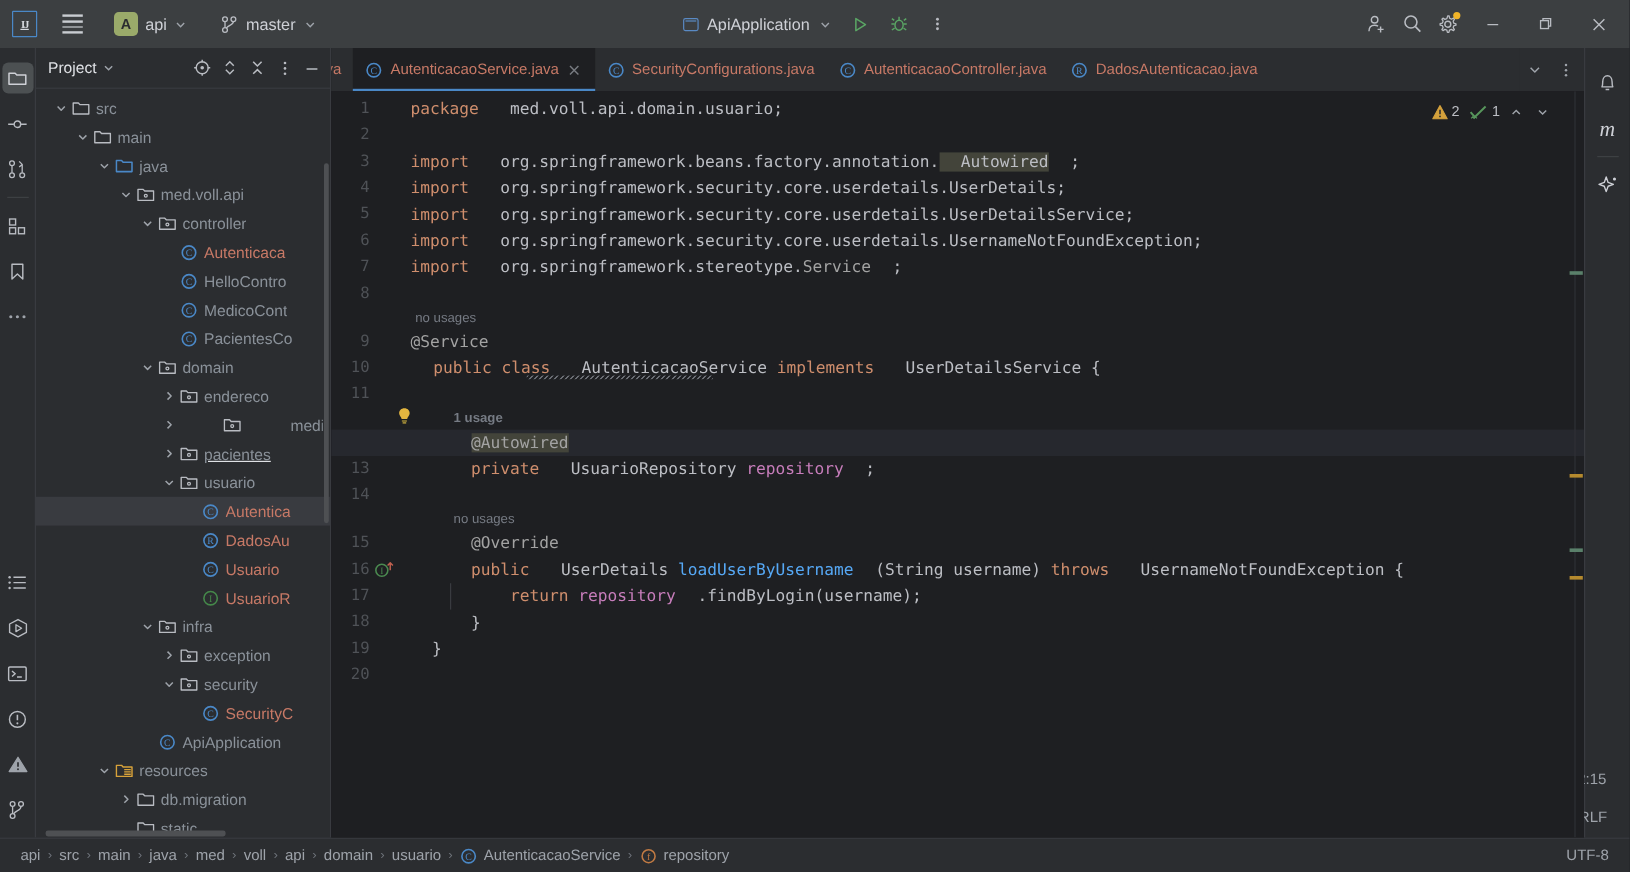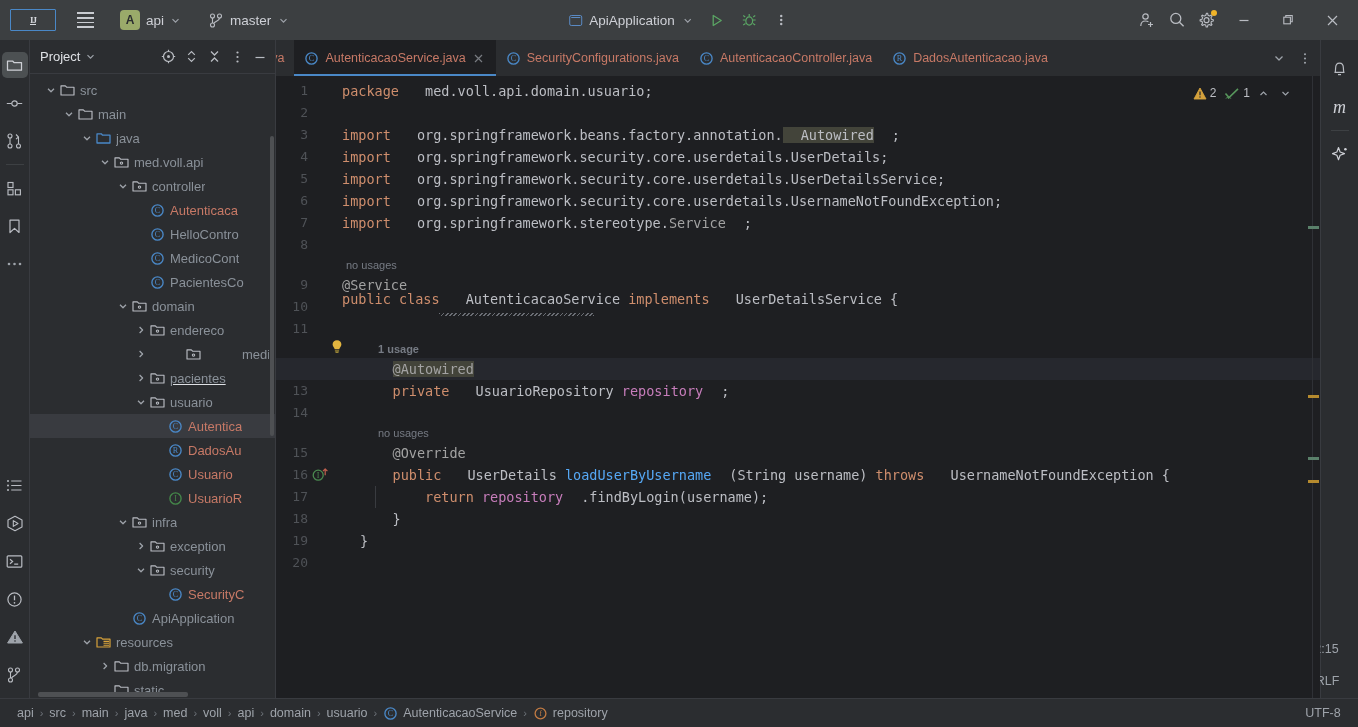--- a/index.html
+++ b/index.html
@@ -15,21 +15,21 @@
 
   
   .titlebar{
     height:40px; flex:0 0 40px; background:#3c3f41; display:flex; align-items:center;
     padding:0 4px 0 6px; position:relative;
   }
   .tb-left{ display:flex; align-items:center; gap:2px; }
   .tb-center{ position:absolute; left:50%; transform:translateX(-50%); display:flex; align-items:center; gap:2px;}
   .tb-right{ margin-left:auto; display:flex; align-items:center; }
   .ij-logo{
-    width:46px;height:22px;margin:0 6px 0 4px;border:1.5px solid #4a88c7;
+    width:21px;height:22px;margin:0 6px 0 4px;border:1.5px solid #4a88c7;
     display:flex;align-items:center;justify-content:center;border-radius:1px;
     font-size:9px;font-weight:bold;color:#d6d9de;letter-spacing:-1px;
     font-family:"Liberation Serif", serif;
   }
   .ij-logo span{ border-bottom:1.5px solid #d6d9de; padding-bottom:0px; line-height:8px;}
   .hamb{ width:30px;height:30px;display:flex;flex-direction:column;justify-content:center;align-items:center;gap:3px;margin-left:6px;border-radius:4px;cursor:pointer;}
   .hamb i{ display:block;width:17px;height:1.6px;background:#c9ccd1;}
   .proj-chip{ display:flex;align-items:center;gap:6px;padding:3px 6px;border-radius:4px;margin-left:12px;cursor:pointer;}
   .proj-badge{ width:20px;height:20px;border-radius:4px;background:#9aaa6a;color:#2b2d30;font-size:12px;display:flex;align-items:center;justify-content:center;font-weight:600;}
   .chipname{ font-size:13.5px;color:#ced0d6;}
@@ -773,21 +773,21 @@
             <div class="hint" style="top: 348px; left: 36px;">no usages</div>
             <div class="codeline" style="top: 4px;"><span class="kw">package </span><span class="type">med.voll.api.domain.usuario;</span></div>
             <div class="codeline" style="top: 26px;"></div>
             <div class="codeline" style="top: 48px;"><span class="kw">import </span><span class="type">org.springframework.beans.factory.annotation.</span><span class="type sel-chip">Autowired</span><span class="type">;</span></div>
             <div class="codeline" style="top: 70px;"><span class="kw">import </span><span class="type">org.springframework.security.core.userdetails.UserDetails;</span></div>
             <div class="codeline" style="top: 92px;"><span class="kw">import </span><span class="type">org.springframework.security.core.userdetails.UserDetailsService;</span></div>
             <div class="codeline" style="top: 114px;"><span class="kw">import </span><span class="type">org.springframework.security.core.userdetails.UsernameNotFoundException;</span></div>
             <div class="codeline" style="top: 136px;"><span class="kw">import </span><span class="type">org.springframework.stereotype.</span><span class="anno">Service</span><span class="type">;</span></div>
             <div class="codeline" style="top: 158px;"></div>
             <div class="codeline" style="top: 198px;"><span class="anno">@Service</span></div>
-            <div class="codeline" style="top: 212px;"><span class="kw">public class </span><span class="type">AutenticacaoService</span><span class="kw"> implements </span><span class="type">UserDetailsService {</span></div>
+            <div class="codeline" style="top: 220px; margin-left: 19px;"><span class="kw">public class </span><span class="type">AutenticacaoService</span><span class="kw"> implements </span><span class="type">UserDetailsService {</span></div>
             <div class="codeline" style="top: 242px;"></div>
             <div class="codeline" style="top: 282px;"><span class="type">    </span><span class="anno sel-chip">@Autowired</span></div>
             <div class="codeline" style="top: 304px;"><span class="type">    </span><span class="kw">private </span><span class="type">UsuarioRepository </span><span class="fld">repository</span><span class="type">;</span></div>
             <div class="codeline" style="top: 326px;"></div>
             <div class="codeline" style="top: 366px;"><span class="type">    </span><span class="anno">@Override</span></div>
             <div class="codeline" style="top: 388px;"><span class="type">    </span><span class="kw">public </span><span class="type">UserDetails </span><span class="meth">loadUserByUsername</span><span class="type">(String username) </span><span class="kw">throws </span><span class="type">UsernameNotFoundException {</span></div>
             <div class="codeline" style="top: 410px;"><span class="type">        </span><span class="kw">return </span><span class="fld">repository</span><span class="type">.findByLogin(username);</span></div>
             <div class="codeline" style="top: 432px;"><span class="type">    }</span></div>
             <div class="codeline" style="top: 454px;"><span class="type">}</span></div>
             <div class="codeline" style="top: 476px;"></div>

